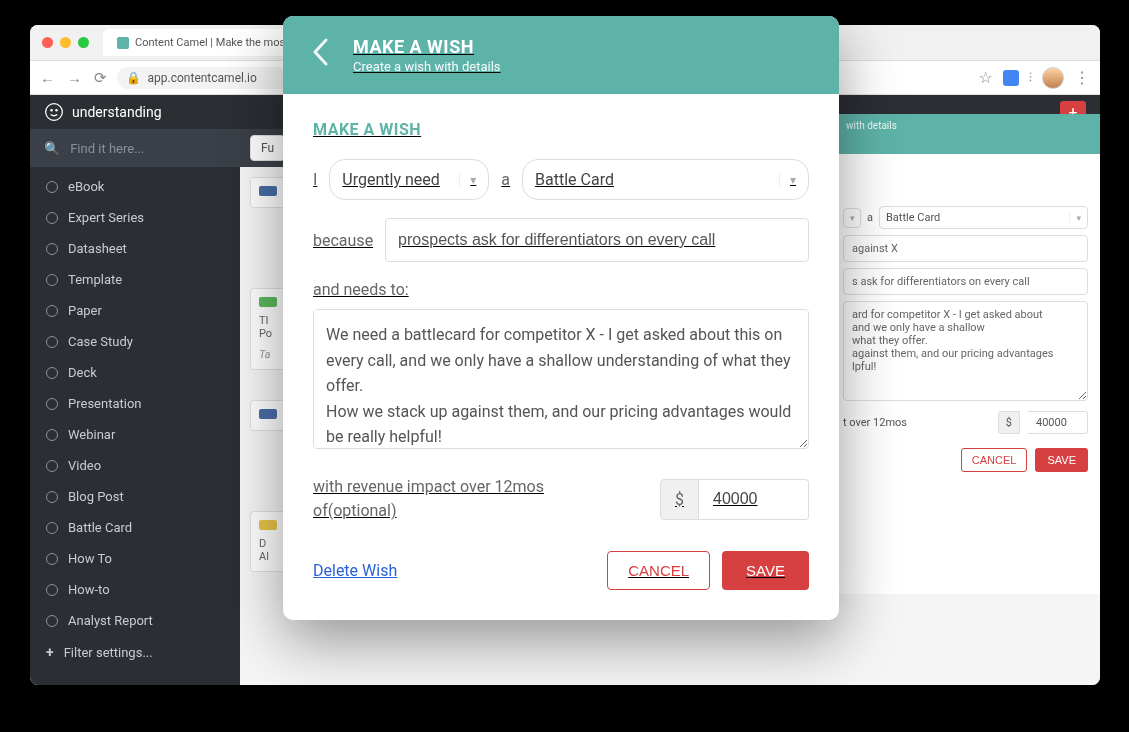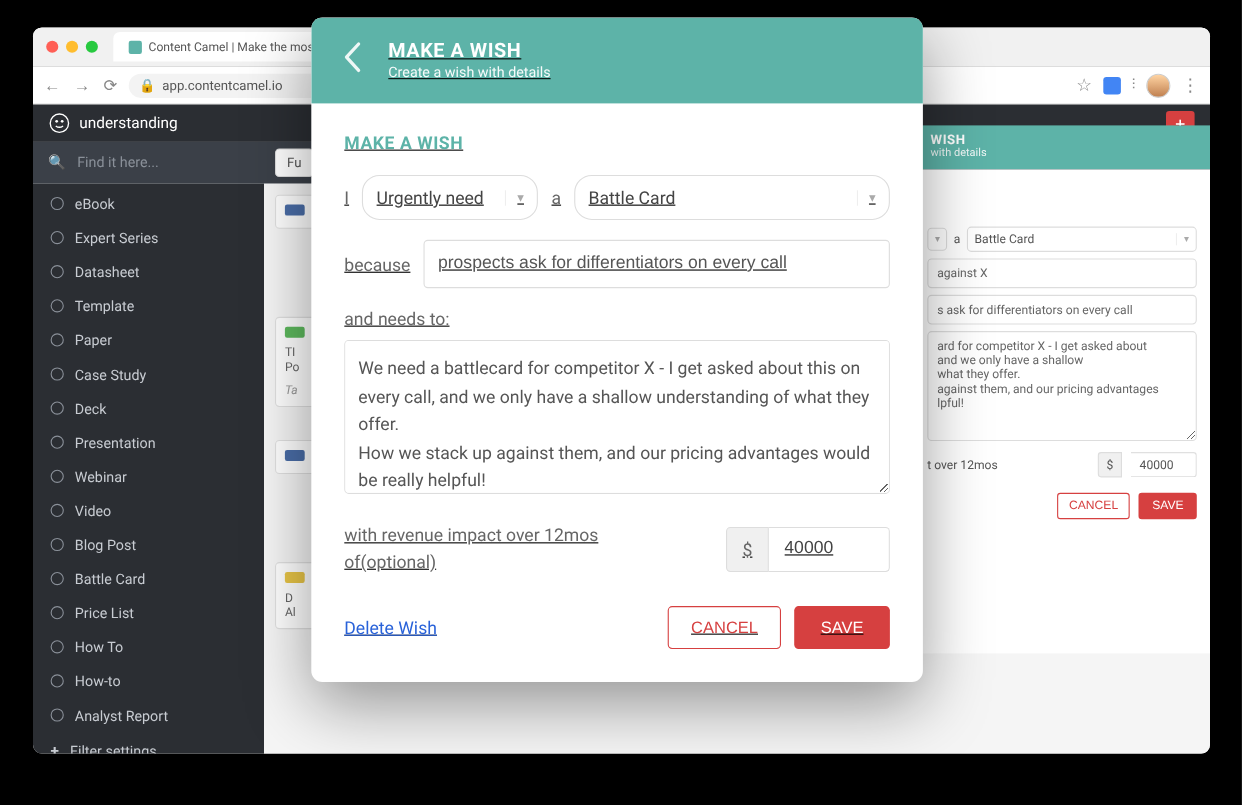--- a/index.html
+++ b/index.html
@@ -29,21 +29,21 @@
 .app-header { height: 34px; background: #2b2e33; display: flex; align-items: center; padding: 0 14px; color: #fff; }
 .logo-area { display: flex; align-items: center; gap: 8px; font-size: 14px; }
 .logo-icon { width: 20px; height: 20px; }
 .plus-btn { margin-left: auto; width: 26px; height: 22px; background: #d64040; color: #fff; display: flex; align-items: center; justify-content: center; border-radius: 3px; font-size: 16px; }
 .search-row { height: 38px; background: #3b4048; display: flex; align-items: center; }
 .search-box { flex: 0 0 210px; display: flex; align-items: center; gap: 10px; padding: 0 14px; color: #8a9099; font-size: 13px; }
 .filter-btn { background: #fff; border: 1px solid #ddd; border-radius: 4px; padding: 5px 10px; margin-left: 10px; font-size: 12px; color: #555; }
 
 .app-body { display: flex; height: calc(100% - 106px); }
 .sidebar { width: 210px; background: #2b2e33; padding: 4px 0; }
-.sidebar-item { display: flex; gap: 10px; padding: 8px 16px; color: #c8ccd2; font-size: 13px; }
+.sidebar-item { display: flex; align-items: center; gap: 10px; padding: 8px 16px; color: #c8ccd2; font-size: 13px; }
 .radio-icon { width: 12px; height: 12px; border: 1.5px solid #8a9099; border-radius: 50%; flex-shrink: 0; }
 .filter-link { display: flex; align-items: center; gap: 10px; padding: 8px 16px; color: #c8ccd2; font-size: 13px; }
 .plus-icon-sm { font-size: 14px; font-weight: bold; }
 
 .content-area { flex: 1; background: #f5f5f5; padding: 10px; position: relative; }
 .card { background: #fff; border: 1px solid #e0e0e0; border-radius: 4px; padding: 8px; margin-bottom: 10px; font-size: 11px; color: #666; }
 .card-tag { display: inline-block; width: 18px; height: 10px; background: #4a6da7; border-radius: 2px; }
 .card-tag.yellow { background: #e8c547; }
 .card-tag.green { background: #5db95d; }
 
@@ -194,24 +194,20 @@
       <div class="sidebar-item">
           <span class="radio-icon"></span>
           <span>Blog Post</span>
         </div>
       <div class="sidebar-item">
           <span class="radio-icon"></span>
           <span>Battle Card</span>
         </div>
       <div class="sidebar-item">
           <span class="radio-icon"></span>
-          <span>Price List</span>
-        </div>
-      <div class="sidebar-item">
-          <span class="radio-icon"></span>
           <span>How To</span>
         </div>
       <div class="sidebar-item">
           <span class="radio-icon"></span>
           <span>How-to</span>
         </div>
       <div class="sidebar-item">
           <span class="radio-icon"></span>
           <span>Analyst Report</span>
         </div>
@@ -236,21 +232,20 @@
       </div>
       <div class="card" style="margin-top:80px">
         <span class="card-tag yellow"></span>
         <div style="margin-top:4px">D</div>
         <div>Al</div>
       </div>
     </div>
   </div>
 
   <div class="bg-modal-header">
-    <div class="t1">WISH</div>
     <div class="t2">with details</div>
   </div>
   <div class="bg-modal-body">
     <div style="height:40px"></div>
     <div class="bg-select">
       <div class="sel" style="width:18px;flex:0 0 18px">
           <span style="font-size:9px;color:#aaa">▾</span>
         </div>
       <span>a</span>
       <div class="sel">

